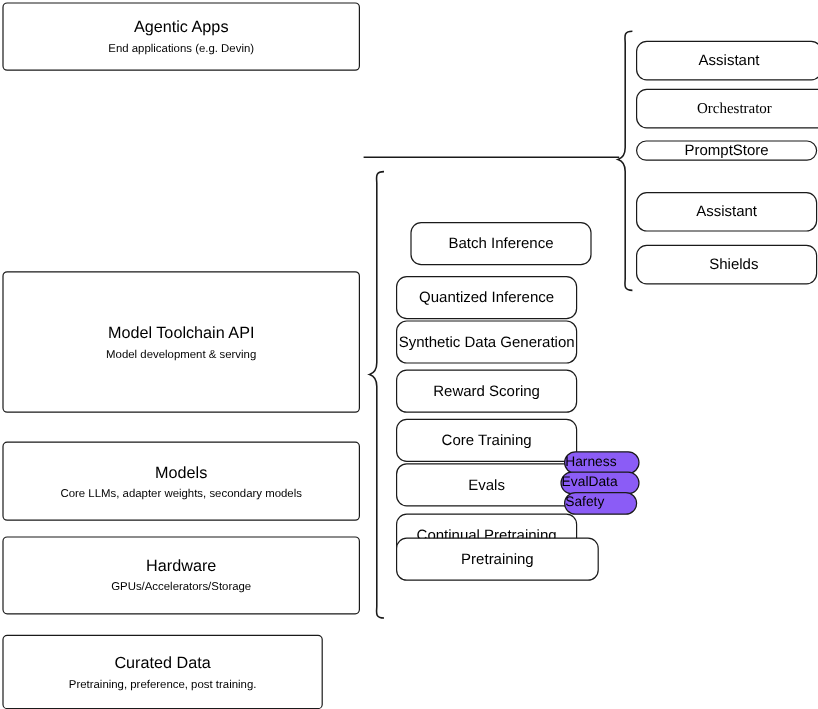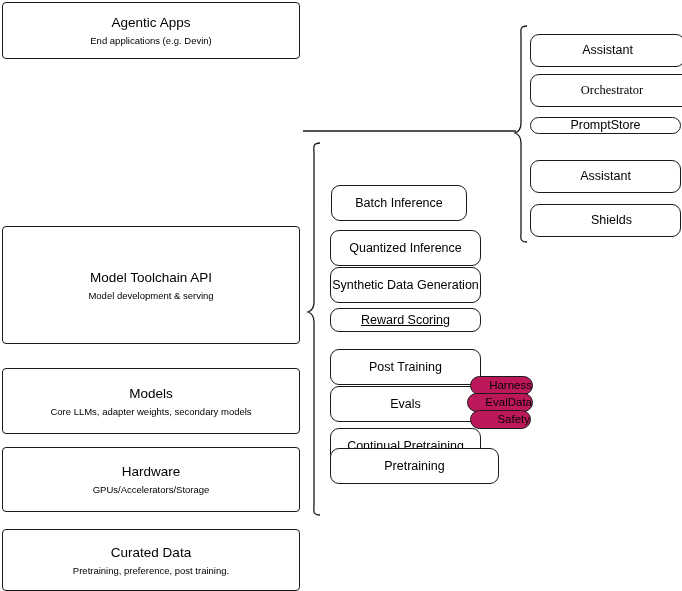--- a/index.html
+++ b/index.html
@@ -67,24 +67,24 @@
     color: #000;
     white-space: nowrap;
   }
 
   
   .pill {
     position: absolute;
     box-sizing: border-box;
     border: 1.3px solid #1a1a1a;
     border-radius: 10px;
-    background: #be185d;
+    background: #8b5cf6;
     display: flex;
     align-items: center;
-    justify-content: flex-end;
+    justify-content: flex-start;
     z-index: 5;
   }
   .pill-label {
     font-size: 11.5px;
     line-height: 13px;
     color: #000;
     white-space: nowrap;
   }
 
   
@@ -137,39 +137,39 @@
   <div class="box" style="left:2px;top:368px;width:298px;height:66px;">
     <div class="layer-title">Models</div>
     <div class="layer-sub">Core LLMs, adapter weights, secondary models</div>
   </div>
 
   <div class="box" style="left:2px;top:447px;width:298px;height:65px;">
     <div class="layer-title">Hardware</div>
     <div class="layer-sub">GPUs/Accelerators/Storage</div>
   </div>
 
-  <div class="box" style="left:2px;top:529px;width:298px;height:62px;">
+  <div class="box" style="left:2px;top:529px;width:267px;height:62px;">
     <div class="layer-title">Curated Data</div>
     <div class="layer-sub">Pretraining, preference, post training.</div>
   </div>
 
-  <div class="item-box" style="left:331px;top:185px;width:136px;height:36px;">
+  <div class="item-box" style="left:342px;top:185px;width:151px;height:36px;">
     <span class="item-label">Batch Inference</span>
   </div>
   <div class="item-box" style="left:330px;top:230px;width:151px;height:36px;">
     <span class="item-label">Quantized Inference</span>
   </div>
   <div class="item-box" style="left:330px;top:267px;width:151px;height:36px;">
     <span class="item-label">Synthetic Data Generation</span>
   </div>
-  <div class="item-box" style="left:330px;top:308px;width:151px;height:24px;text-decoration:underline;">
+  <div class="item-box" style="left:330px;top:308px;width:151px;height:36px;">
     <span class="item-label">Reward Scoring</span>
   </div>
   <div class="item-box" style="left:330px;top:349px;width:151px;height:36px;">
-    <span class="item-label">Post Training</span>
+    <span class="item-label">Core Training</span>
   </div>
   <div class="item-box" style="left:330px;top:386px;width:151px;height:36px;">
     <span class="item-label">Evals</span>
   </div>
   <div class="item-box" style="left:330px;top:428px;width:151px;height:36px;">
     <span class="item-label">Continual Pretraining</span>
   </div>
   <div class="item-box" style="left:330px;top:448px;width:169px;height:36px;">
     <span class="item-label">Pretraining</span>
   </div>

